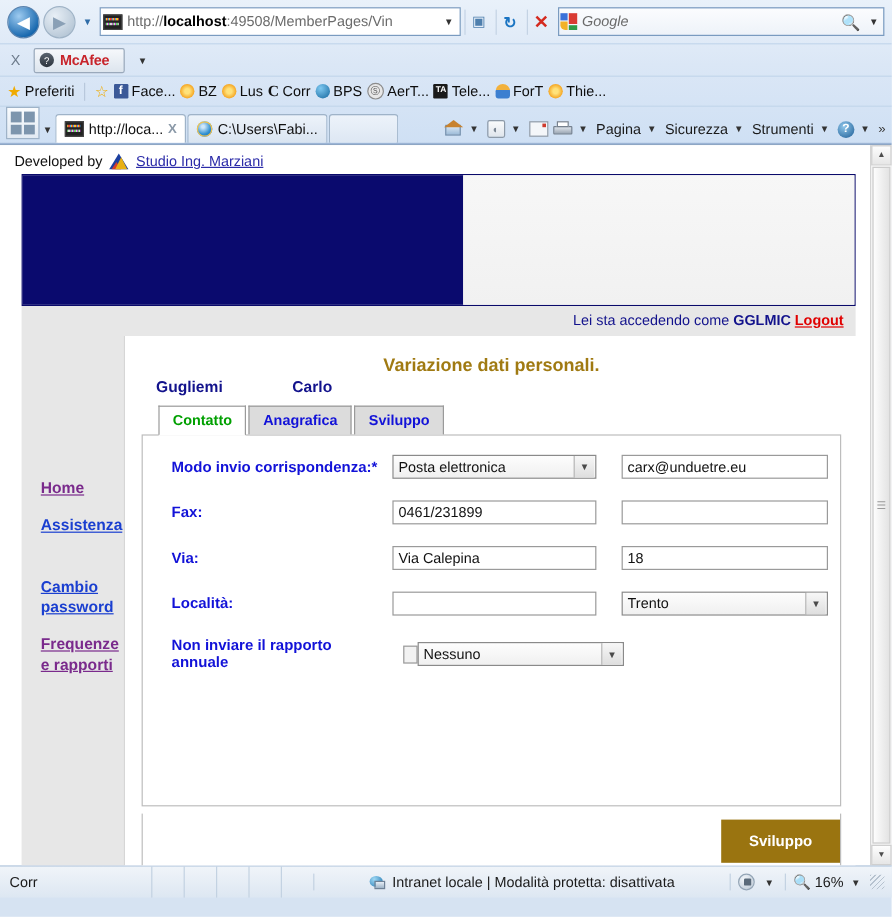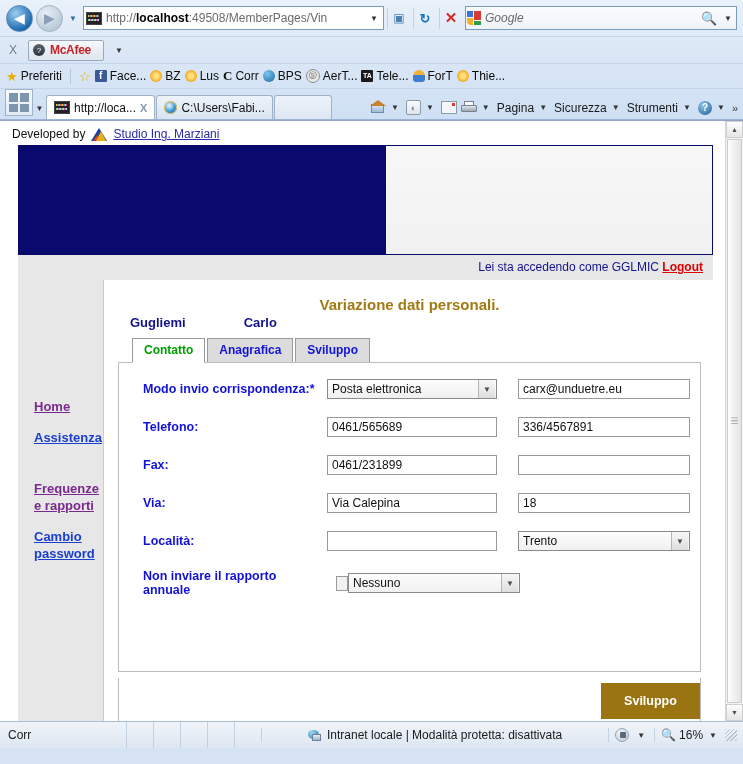--- a/index.html
+++ b/index.html
@@ -147,21 +147,21 @@
   .tri:before{content:"";position:absolute;left:-6px;top:7px;border-left:4px solid transparent;
        border-right:4px solid transparent;border-bottom:6px solid #d63d2a;}
   .devlink{color:#2a2aa8;text-decoration:underline;}
 
   .banner{margin:2px 12px 0 18px;height:108px;border:1px solid #0a0a6b;display:flex;background:#f5f5f5;}
   .banner-left{width:53%;background:#0a0a6e;}
   .banner-right{flex:1;background:linear-gradient(to bottom,#f7f7f7,#f1f1f1);}
 
   .loginbar{background:#e7e7e7;margin:0 12px 0 18px;padding:5px 10px 6px 0;text-align:right;
     font-size:12px;color:#12128c;}
-  .loginbar b{font-weight:normal;}
+  .loginbar b{font-weight:bold;}
   .logout{color:#e00000;text-decoration:underline;font-weight:bold;}
 
   .body-split{display:flex;margin:0 12px 0 18px;}
   .leftnav{width:106px;background:#e7e7e7;padding:118px 0 0 0;min-height:410px;}
   .navlink{display:block;padding:0 0 0 16px;font-size:13px;font-weight:bold;
     text-decoration:underline;line-height:17px;margin-bottom:14px;}
   .navlink.visited{color:#7a2a8c;}
   .navlink.unvisited{color:#1a3fd0;}
 
   .content{flex:1;background:#fff;border-left:1px solid #cdcdcd;padding:10px 12px 0 14px;position:relative;}
@@ -401,22 +401,22 @@
         <b>GGLMIC</b>
         <a class="logout" href="#">Logout</a>
       </div>
 
       <div class="body-split">
 
         <div class="leftnav">
           <a class="navlink visited" href="#">Home</a>
           <a class="navlink unvisited" href="#">Assistenza</a>
           <div style="height:20px"></div>
+          <a class="navlink unvisited" href="#">Cambio password</a>
           <a class="navlink visited" href="#">Frequenze e rapporti</a>
-          <a class="navlink unvisited" href="#">Cambio password</a>
         </div>
 
         <div class="content">
           <div class="title">Variazione dati personali.</div>
           <div class="nameline">
             <span>Gugliemi</span>
             <span>Carlo</span>
           </div>
 
           <div class="tabs">
@@ -433,29 +433,20 @@
                 <div class="sel">
                   <span class="v">Posta elettronica</span>
                   <span class="arrow">▼</span>
                 </div>
               </div>
               <div class="fb2">
                 <div class="inp">carx@unduetre.eu</div>
               </div>
             </div>
 
-            <div class="frow">
-              <div class="flabel">Telefono:</div>
-              <div class="fa">
-                <div class="inp">0461/565689</div>
-              </div>
-              <div class="fb2">
-                <div class="inp">336/4567891</div>
-              </div>
-            </div>
 
             <div class="frow">
               <div class="flabel">Fax:</div>
               <div class="fa">
                 <div class="inp">0461/231899</div>
               </div>
               <div class="fb2">
                 <div class="inp"></div>
               </div>
             </div>

